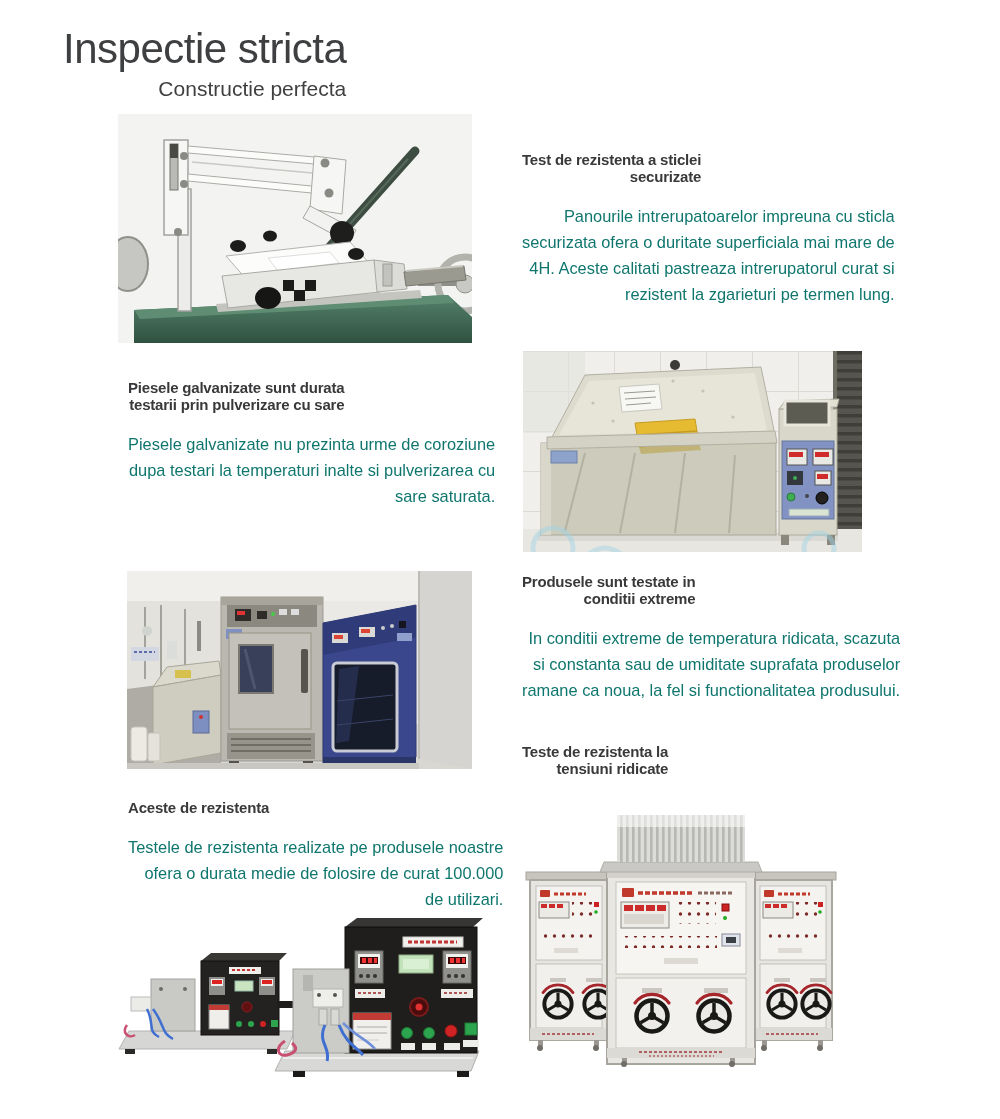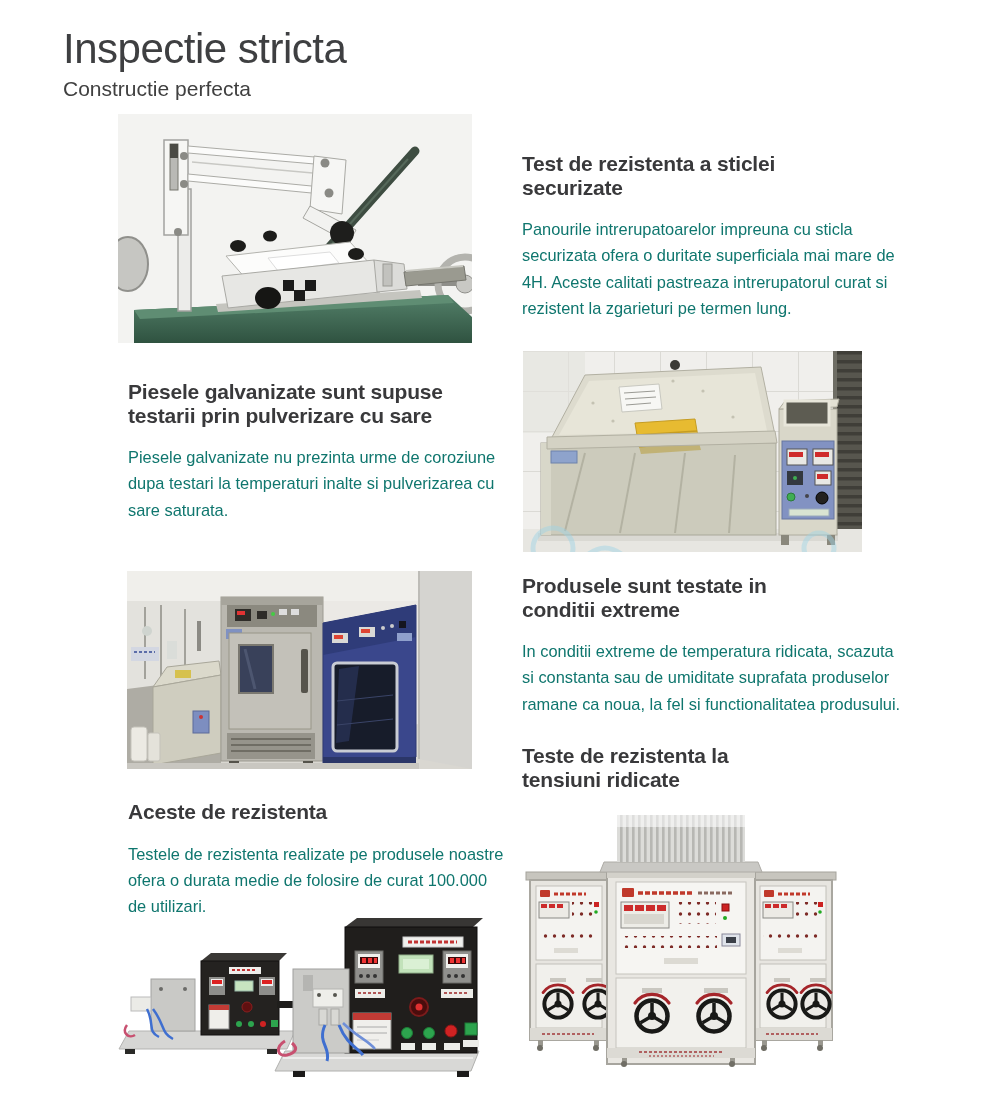--- a/index.html
+++ b/index.html
@@ -1,22 +1,22 @@
 <!DOCTYPE html>
 <html><head>
 <meta charset="utf-8">
 <style>
   html,body{margin:0;padding:0;background:#ffffff;}
   .page{position:relative;width:1000px;height:1119px;background:#ffffff;overflow:hidden;
-        font-family:"Liberation Sans","DejaVu Sans",sans-serif;}
+        font-family:"Liberation Sans","DejaVu Sans",sans-serif;text-align:right;}
   .hdr{position:absolute;left:63px;top:26px;}
   .hdr h1{margin:0;font-size:42px;font-weight:300;color:#3e3f41;letter-spacing:-0.5px;line-height:1.1;}
   .hdr .sub{margin-top:5px;font-size:21px;color:#404040;font-weight:400;}
   .txt{position:absolute;}
-  .txt h2{margin:0;font-size:21px;line-height:1.12;font-weight:700;color:#39393b;
+  .txt h2{margin:0;font-size:15px;line-height:1.12;font-weight:700;color:#39393b;
           letter-spacing:-0.2px;white-space:pre-line;width:max-content;}
   .txt p{margin:17px 0 0 0;font-size:16.4px;line-height:1.6;color:#0f766e;
          white-space:pre-line;width:max-content;}
   .s1{left:522px;top:152px;}
   .s2{left:128px;top:380px;}
   .s3{left:522px;top:574px;}
   .s4{left:128px;top:800px;}
   .s5{left:522px;top:744px;}
   figure.photo{position:absolute;margin:0;padding:0;line-height:0;}
   .p1{left:118px;top:114px;width:354px;height:229px;}
@@ -92,21 +92,21 @@
   <section class="txt s1">
     <h2>Test de rezistenta a sticlei
 securizate</h2>
     <p>Panourile intrerupatoarelor impreuna cu sticla
 securizata ofera o duritate superficiala mai mare de
 4H. Aceste calitati pastreaza intrerupatorul curat si
 rezistent la zgarieturi pe termen lung.</p>
   </section>
 
   <section class="txt s2">
-    <h2>Piesele galvanizate sunt supuse
+    <h2>Piesele galvanizate sunt durata
 testarii prin pulverizare cu sare</h2>
     <p>Piesele galvanizate nu prezinta urme de coroziune
 dupa testari la temperaturi inalte si pulverizarea cu
 sare saturata.</p>
   </section>
 
   <figure class="photo p2">
     <svg viewBox="0 0 339 201">
       <defs>
         <pattern id="tiles2" width="46" height="40" patternUnits="userSpaceOnUse">

